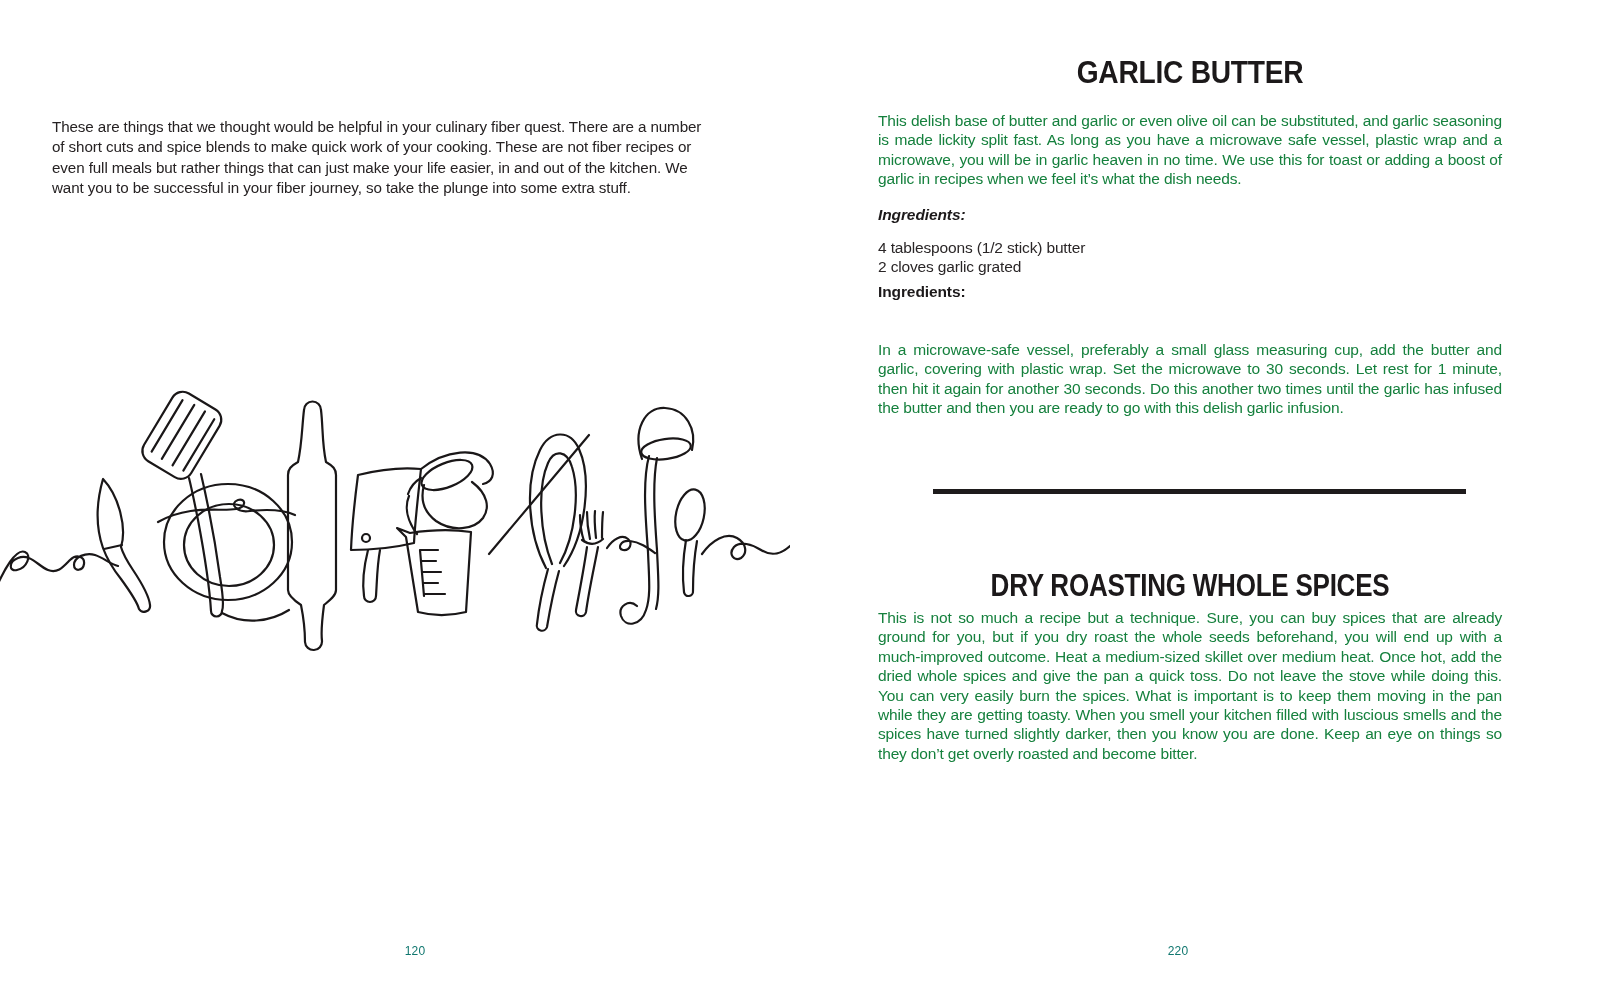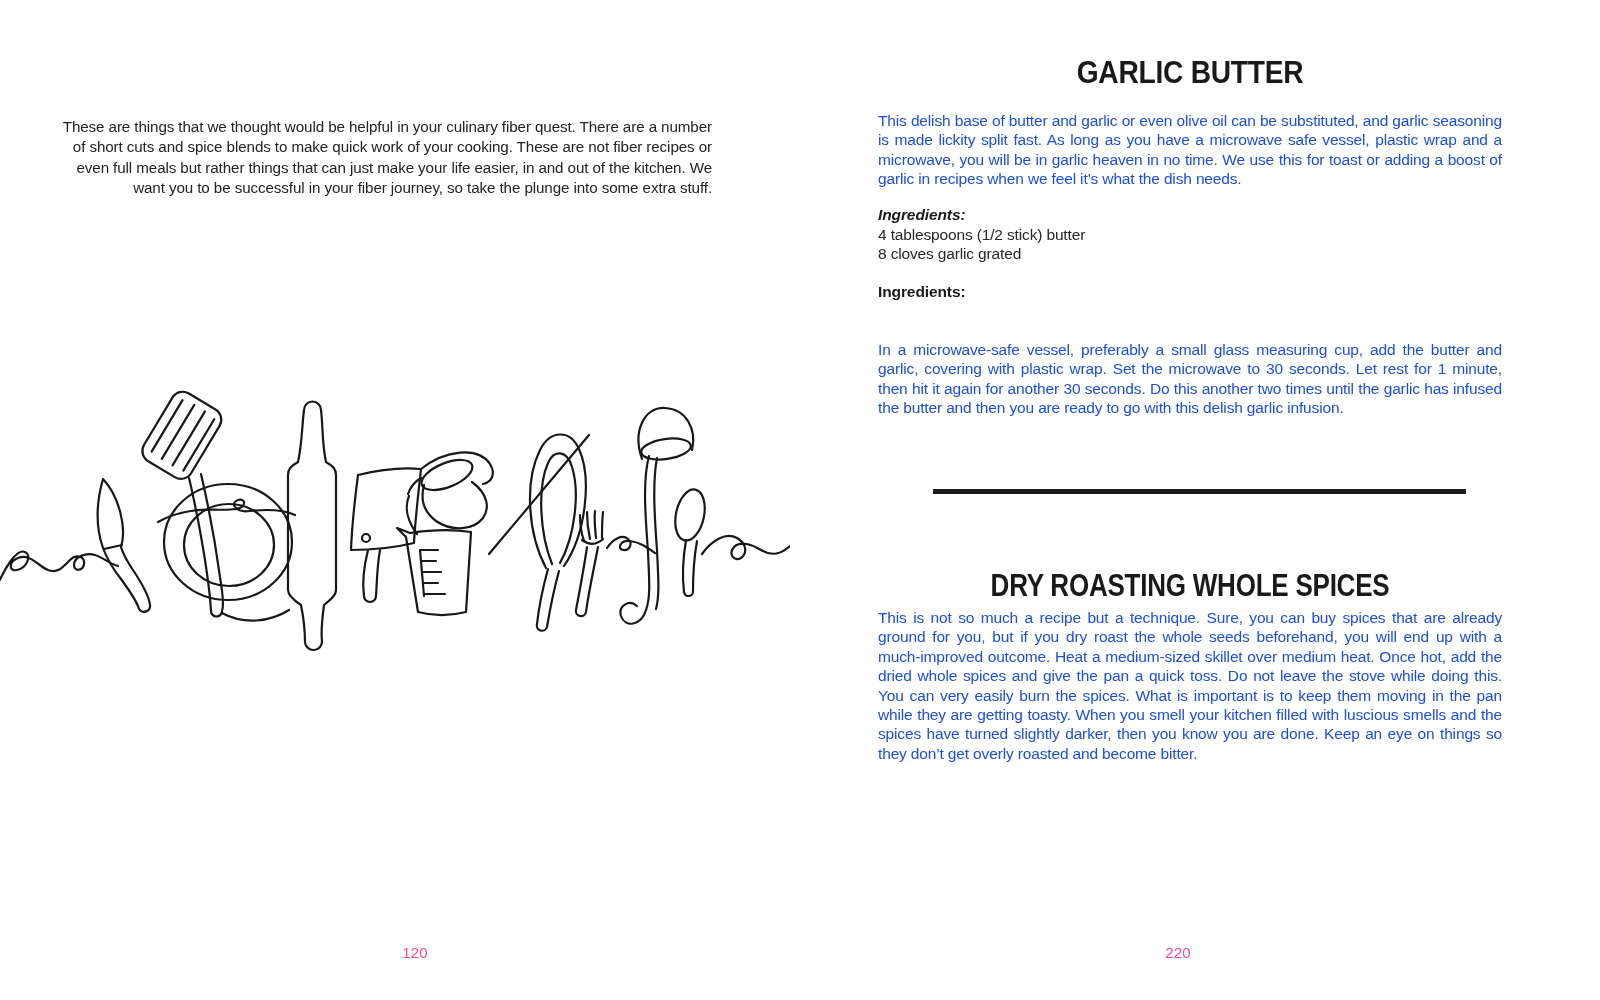--- a/index.html
+++ b/index.html
@@ -15,61 +15,61 @@
   h1,h2{margin:0;font-weight:bold;color:#1c191a;line-height:1;}
   p{margin:0;}
 
   .left-title{
     position:absolute;left:50px;top:48px;
     font-size:76px;letter-spacing:-2.5px;white-space:nowrap;
   }
   .left-intro{
     position:absolute;left:52px;top:117px;width:660px;
     font-size:15.2px;line-height:20.3px;letter-spacing:-0.1px;
-    text-align:right;color:#262223;
+    text-align:left;color:#262223;
   }
   .utensils{
     position:absolute;left:0;top:382px;width:790px;height:285px;
   }
   .utensils path,.utensils ellipse,.utensils rect,.utensils circle,.utensils line{
     fill:none;stroke:#1a1718;stroke-width:2.2;stroke-linecap:round;stroke-linejoin:round;
   }
 
   .recipe-title{
     position:absolute;left:0;width:624px;text-align:center;
     font-size:32px;letter-spacing:-0.3px;white-space:nowrap;
   }
   #gb-title{top:56px;transform:scaleX(0.88);}
   #dr-title{top:570px;font-size:31px;transform:scaleX(0.84);}
   .body-text{
     position:absolute;left:0;width:624px;
     font-size:15.5px;line-height:19.4px;letter-spacing:-0.15px;
-    text-align:justify;color:#1d4ed8;
+    text-align:justify;color:#15803d;
   }
   .label{
     position:absolute;left:0;width:624px;
     font-size:15.5px;font-weight:bold;color:#1c191a;letter-spacing:-0.1px;
   }
   .plain-lines{
     position:absolute;left:0;width:624px;
-    font-size:15.5px;line-height:19.4px;letter-spacing:-0.15px;color:#2a2627;
+    font-size:15.5px;line-height:19.4px;letter-spacing:-0.15px;color:#2a2627;margin-top:13px;
   }
   #gb-desc{top:111px;}
   #gb-ing-label{top:206px;font-style:italic;}
   #gb-ings{top:225px;}
   #gb-ins-label{top:283px;}
   #gb-ins{top:321px;margin-top:19px;}
   .divider{
     position:absolute;top:489px;left:55px;width:533px;height:5px;
     background:#1e1b1c;
   }
   #dr-desc{top:608px;}
   .pagenum{
     position:absolute;top:944px;width:50px;text-align:center;
-    font-size:15px;color:#ec4899;letter-spacing:0.2px;
+    font-size:12px;color:#0f766e;letter-spacing:0.2px;
   }
   #pagenum-left{left:390px;}
   #pagenum-right{left:1153px;}
 </style>
 </head>
 <body>
 
 <main>
 
   <section id="left-page">
@@ -132,21 +132,21 @@
       <path d="M 702 172 C 712 158 726 150 737 156 C 746 161 748 171 741 176 C 734 180 728 172 734 165 C 740 159 752 162 761 168 C 772 175 781 172 790 164"></path>
     </svg>
   </section>
 
   <section id="right-page">
     <h2 id="gb-title" class="recipe-title">GARLIC BUTTER</h2>
     <p id="gb-desc" class="body-text">This delish base of butter and garlic or even olive oil can be substituted, and garlic seasoning is made lickity split fast. As long as you have a microwave safe vessel, plastic wrap and a microwave, you will be in garlic heaven in no time. We use this for toast or adding a boost of garlic in recipes when we feel it’s what the dish needs.</p>
     <p id="gb-ing-label" class="label">Ingredients:</p>
     <div id="gb-ings" class="plain-lines">
       <div>4 tablespoons (1/2 stick) butter</div>
-      <div>8 cloves garlic grated</div>
+      <div>2 cloves garlic grated</div>
     </div>
     <p id="gb-ins-label" class="label">Ingredients:</p>
     <p id="gb-ins" class="body-text">In a microwave-safe vessel, preferably a small glass measuring cup, add the butter and garlic, covering with plastic wrap. Set the microwave to 30 seconds. Let rest for 1 minute, then hit it again for another 30 seconds. Do this another two times until the garlic has infused the butter and then you are ready to go with this delish garlic infusion.</p>
 
     <div class="divider"></div>
 
     <h2 id="dr-title" class="recipe-title">DRY ROASTING WHOLE SPICES</h2>
     <p id="dr-desc" class="body-text">This is not so much a recipe but a technique. Sure, you can buy spices that are already ground for you, but if you dry roast the whole seeds beforehand, you will end up with a much-improved outcome. Heat a medium-sized skillet over medium heat. Once hot, add the dried whole spices and give the pan a quick toss. Do not leave the stove while doing this. You can very easily burn the spices. What is important is to keep them moving in the pan while they are getting toasty. When you smell your kitchen filled with luscious smells and the spices have turned slightly darker, then you know you are done. Keep an eye on things so they don’t get overly roasted and become bitter.</p>
   </section>
 

